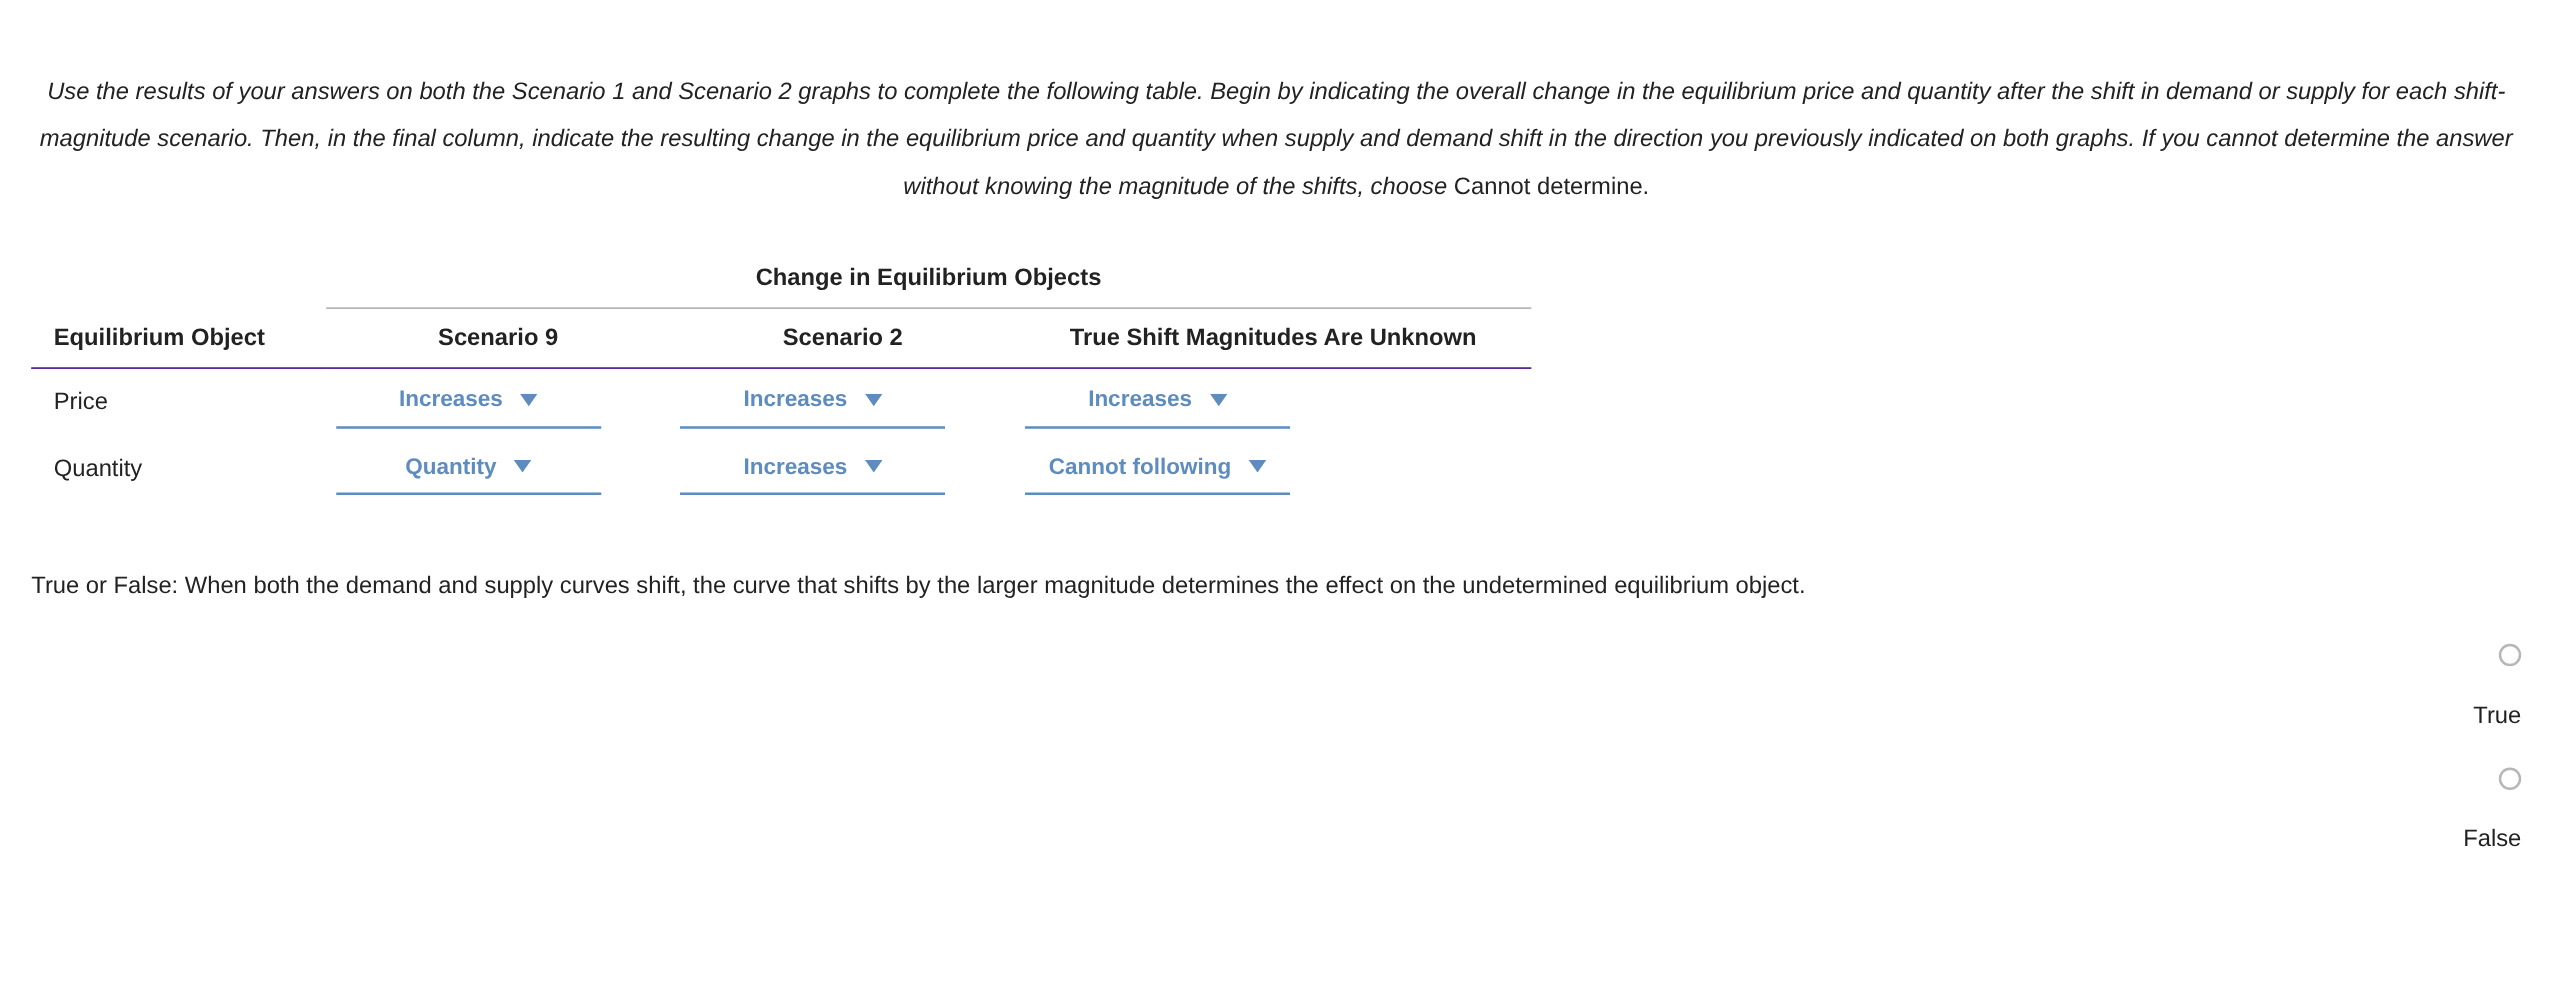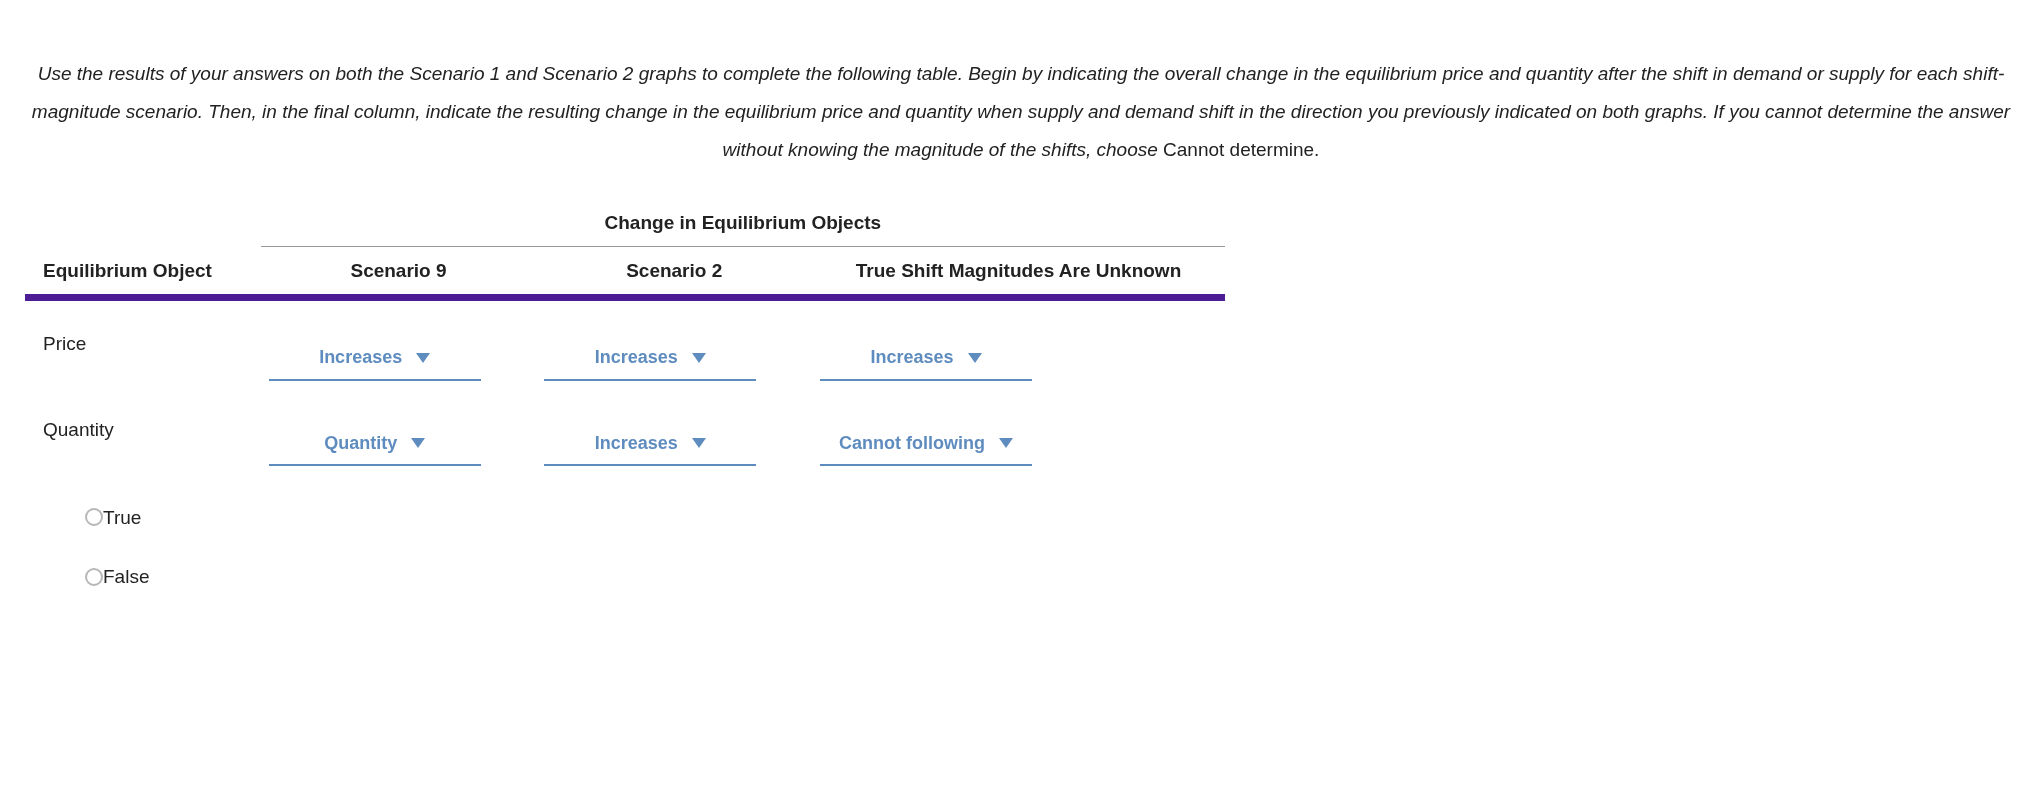--- a/index.html
+++ b/index.html
@@ -39,41 +39,40 @@
   .tbl th.rowlabel-head, .tbl td.rowlabel {
     text-align: left;
     padding-left: 18px;
   }
   .super-head {
     font-weight: bold;
     border-bottom: 1px solid #999;
   }
   .col-heads th {
     font-weight: bold;
-    border-bottom: 7px solid #4c1d95;
+    border-bottom: 1px solid #4c1d95;
   }
   .col-heads th.rowlabel-head {
     font-weight: bold;
   }
   .rowlabel {
     font-weight: normal;
   }
   .dd {
     display: inline-flex;
     align-items: center;
     justify-content: center;
     gap: 14px;
     min-width: 200px;
     border-bottom: 2px solid #5e8cbf;
     color: #5e8cbf;
     font-weight: bold;
     padding: 2px 6px 4px 6px;
     cursor: pointer;
     font-size: 18px;
-    margin-top: 32px;
   }
   .dd .dd-label {
     white-space: nowrap;
   }
   .dd .dd-caret {
     display: inline-flex;
   }
   .dd .dd-caret svg {
     width: 14px;
     height: 10px;
@@ -82,23 +81,25 @@
   .tf-question {
     margin-top: 48px;
     line-height: 1.95;
   }
   .options {
     margin-top: 28px;
     margin-left: 60px;
   }
   .opt {
     display: flex;
-    align-items: center;
+    align-items: flex-end;
+    gap: 22px;
     margin-bottom: 24px;
     cursor: pointer;
+    flex-direction: column;
   }
   .radio-outer {
     width: 18px;
     height: 18px;
     border: 2px solid #b7b7b7;
     border-radius: 50%;
     box-sizing: border-box;
     flex-shrink: 0;
   }
   .opt-label {
@@ -192,20 +193,21 @@
                     <polygon points="0,0 14,0 7,10"></polygon>
                   </svg>
                 </span>
             </span>
           </td>
         </tr>
       </tbody>
     </table>
   </div>
 
+  <div class="tf-question">True or False: When both the demand and supply curves shift, the curve that shifts by the larger magnitude determines the effect on the undetermined equilibrium object.</div>
 
   <div class="options">
     <div class="opt">
       <span class="radio-outer"></span>
       <span class="opt-label">True</span>
     </div>
     <div class="opt">
       <span class="radio-outer"></span>
       <span class="opt-label">False</span>
     </div>

